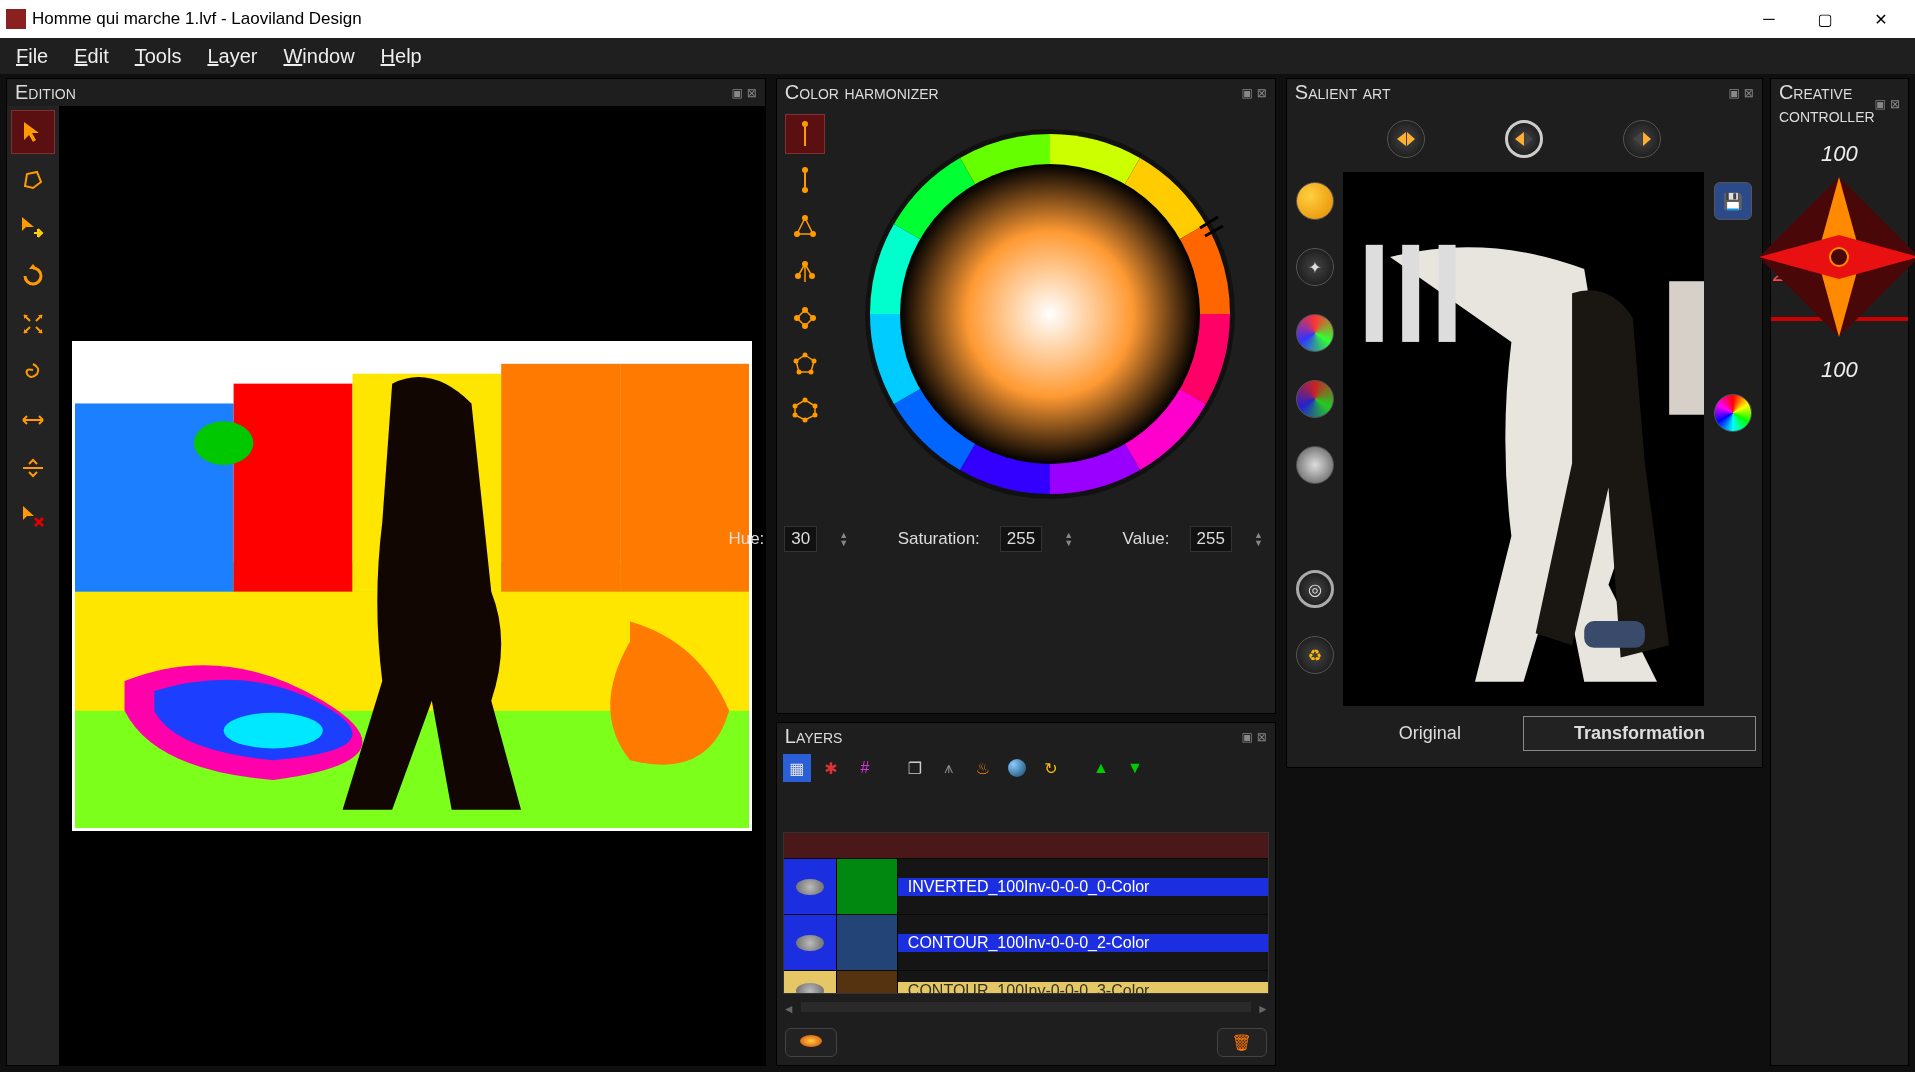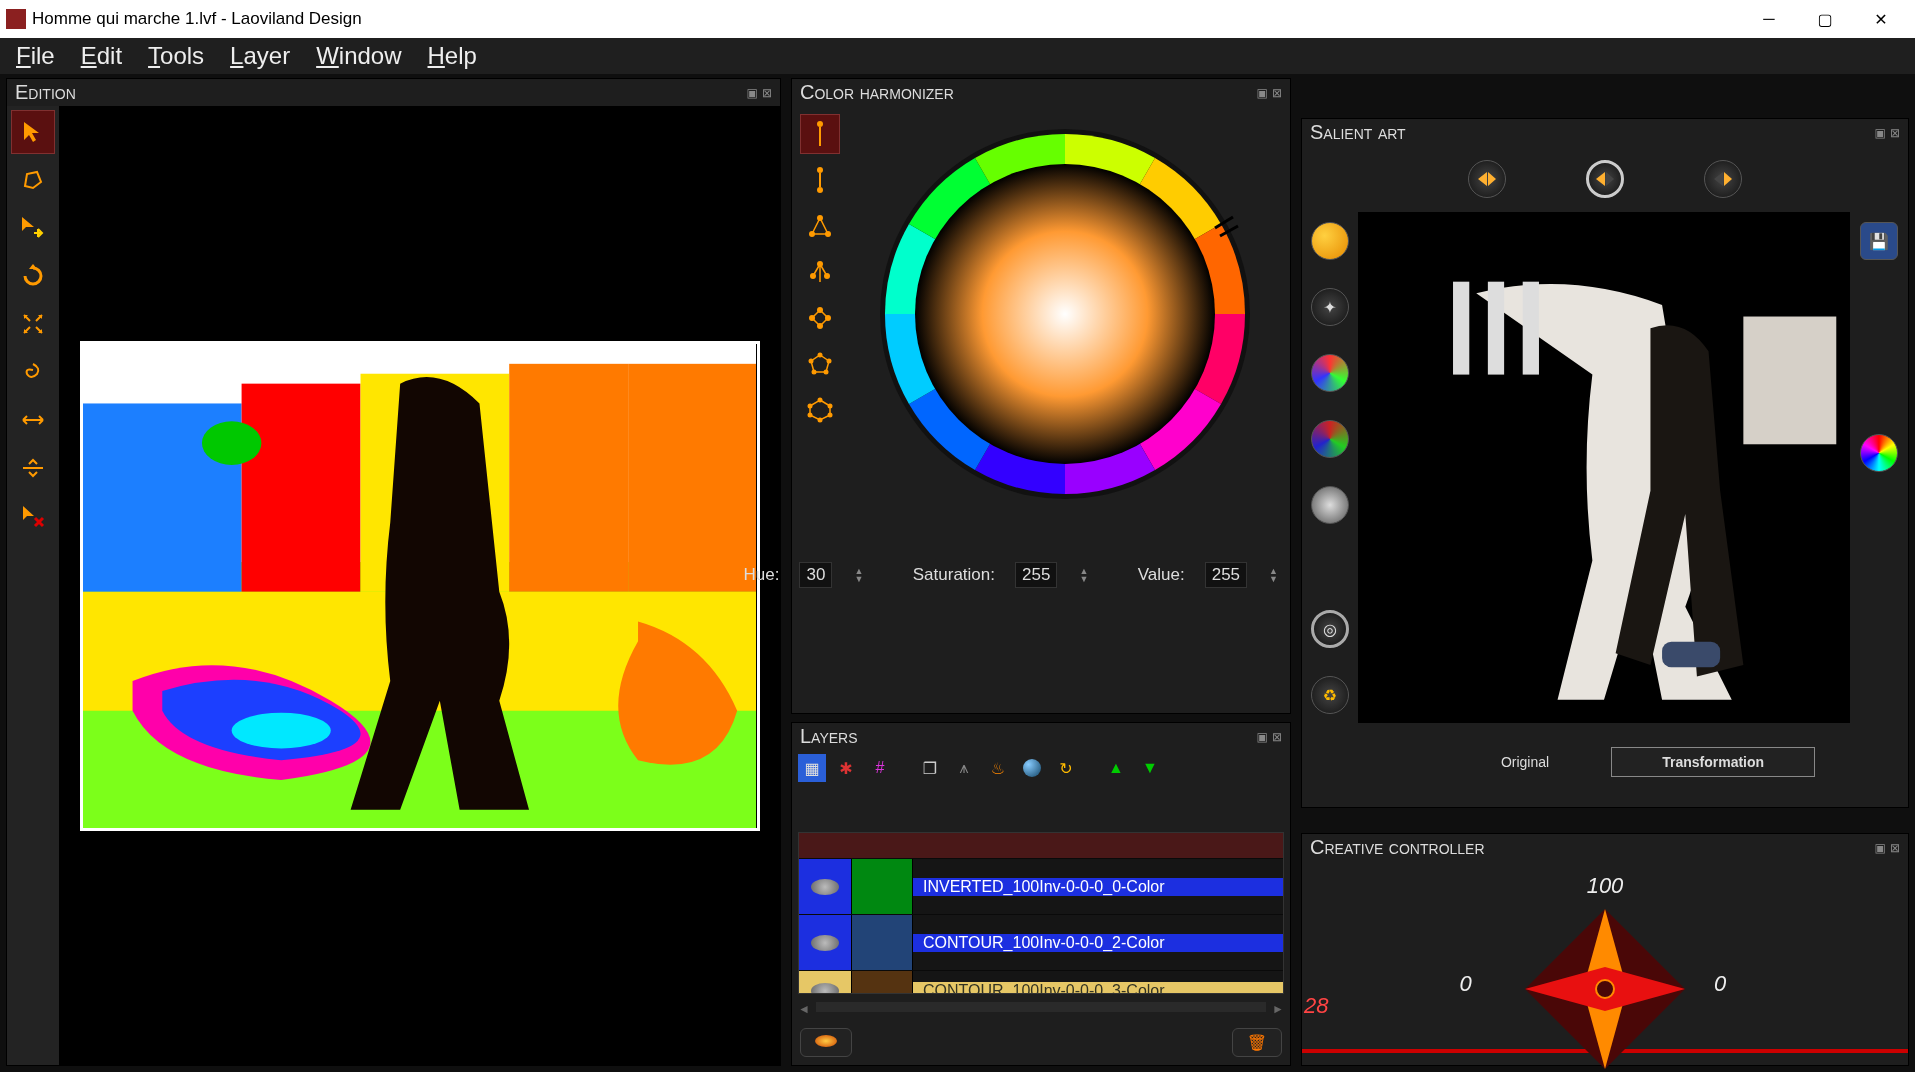--- a/index.html
+++ b/index.html
@@ -2,42 +2,42 @@
 <html><head>
 <meta charset="utf-8">
 <style>
 *{box-sizing:border-box;margin:0;padding:0;font-family:"Segoe UI",Arial,sans-serif;}
 body{background:#1a1a1a;color:#ddd;width:1915px;height:1072px;overflow:hidden;}
 .titlebar{background:#fff;color:#000;height:38px;display:flex;align-items:center;padding:0 6px;font-size:17px;}
 .titlebar .appicon{width:20px;height:20px;background:#8b2020;margin-right:6px;}
 .titlebar .spacer{flex:1}
 .titlebar .winbtn{width:56px;height:38px;display:flex;align-items:center;justify-content:center;font-size:16px;cursor:pointer;}
 .menubar{background:#1f1f1f;height:36px;display:flex;align-items:center;padding:0 4px;gap:2px;}
-.menubar .mi{padding:6px 12px;font-size:24px;color:#eee;}
+.menubar .mi{padding:6px 12px;font-size:20px;color:#eee;}
 .menubar .mi u{text-decoration:underline;}
 .workspace{display:flex;height:calc(1072px - 38px - 36px);gap:10px;padding:4px 6px 6px 6px;background:#0f0f0f;}
 .panel{background:#1e1e1e;border:1px solid #000;position:relative;display:flex;flex-direction:column;}
 .panel-title{font-variant:small-caps;font-size:20px;color:#ddd;padding:2px 8px;background:#1e1e1e;display:flex;align-items:center;}
 .panel-title .pctrl{margin-left:auto;display:flex;gap:4px;font-size:12px;color:#888;}
 .left-col{width:775px;display:flex;flex-direction:column;}
 .mid-col{width:500px;display:flex;flex-direction:column;gap:8px;}
-.right-col{flex:1;display:flex;flex-direction:column;gap:25px;margin-top:40px;}
+.right-col{flex:1;display:flex;flex-direction:row;gap:7px;}
 .edition-body{flex:1;display:flex;background:#000;}
 .toolstrip{width:52px;background:#232323;display:flex;flex-direction:column;padding-top:4px;gap:4px;}
 .tbtn{width:44px;height:44px;margin:0 auto;display:flex;align-items:center;justify-content:center;color:#ff9a00;font-size:22px;border:1px solid transparent;}
 .tbtn.active{background:#5a1010;border:1px solid #803030;}
 .canvas-area{flex:1;display:flex;align-items:center;justify-content:center;overflow:hidden;}
 .canvas-frame{border:3px solid #fff;width:680px;height:490px;position:relative;overflow:hidden;}
 .canvas-frame .bg{position:absolute;inset:0;}
 .ch-body{display:flex;padding:8px;gap:8px;}
 .ch-tools{display:flex;flex-direction:column;gap:6px;}
 .chbtn{width:40px;height:40px;display:flex;align-items:center;justify-content:center;color:#ff9a00;border:1px solid transparent;}
 .chbtn.active{background:#5a1010;border:1px solid #803030;}
 .color-wheel{flex:1;position:relative;display:flex;align-items:flex-start;justify-content:center;}
-.hsv-row{display:flex;gap:20px;padding:4px 12px 12px 24px;font-size:17px;align-items:center;justify-content:flex-end;margin-top:36px;}
+.hsv-row{display:flex;gap:20px;padding:4px 12px 12px 24px;font-size:17px;align-items:center;justify-content:flex-end;}
 .numbox{background:#111;border:1px solid #333;padding:2px 6px;width:46px;text-align:right;}
 .spin{display:inline-flex;flex-direction:column;line-height:8px;font-size:9px;color:#888;margin-left:2px;}
 .layers-body{padding:4px 6px;display:flex;flex-direction:column;gap:6px;flex:1;min-height:0;}
 .layer-toolbar{display:flex;gap:6px;align-items:center;}
 .ltb{width:28px;height:28px;display:flex;align-items:center;justify-content:center;font-size:16px;}
 .layer-list{flex:1;overflow:hidden;border:1px solid #333;background:#151515;margin-top:44px;}
 .layer-row{display:flex;align-items:center;height:56px;border-bottom:1px solid #0a0a0a;}
 .layer-row .vis{width:52px;height:100%;display:flex;align-items:center;justify-content:center;}
 .layer-row .vis .eye{width:28px;height:16px;border-radius:50%;background:radial-gradient(circle,#bbb,#666);}
 .layer-row .thumb{width:62px;height:100%;border-left:1px solid #000;border-right:1px solid #000;}
@@ -46,21 +46,21 @@
 .layer-footer{display:flex;justify-content:space-between;padding:4px 2px;}
 .pillbtn{border:1px solid #444;border-radius:6px;padding:4px 14px;background:#222;}
 .salient-body{flex:1;display:flex;flex-direction:column;padding:6px;}
 .sal-top{display:flex;justify-content:center;gap:80px;padding:8px 0 14px 0;}
 .disc{width:38px;height:38px;border-radius:50%;border:1px solid #555;display:flex;align-items:center;justify-content:center;background:radial-gradient(circle,#444,#111);}
 .disc.sel{border:3px solid #ccc;}
 .sal-main{flex:1;display:flex;gap:6px;}
 .sal-left{width:44px;display:flex;flex-direction:column;gap:28px;align-items:center;padding-top:10px;}
 .sal-right{width:46px;display:flex;flex-direction:column;gap:22px;align-items:center;padding-top:10px;}
 .sal-preview{flex:1;background:#000;position:relative;}
-.sal-tabs{display:flex;gap:12px;padding:24px 0;justify-content:center;font-size:14px;align-items:center;}
+.sal-tabs{display:flex;gap:12px;padding:10px 0;justify-content:center;font-size:18px;align-items:center;}
 .sal-tab{padding:6px 50px;}
 .sal-tab.active{border:1px solid #888;background:#222;font-weight:600;}
 .cc-body{flex:1;position:relative;font-style:italic;}
 .cc-val{position:absolute;font-size:22px;color:#eee;}
 .red-track{position:absolute;left:0;right:0;height:4px;background:#c00;top:50%;transform:translateY(30px);}
 </style>
 </head>
 <body>
 
 <div class="titlebar">

